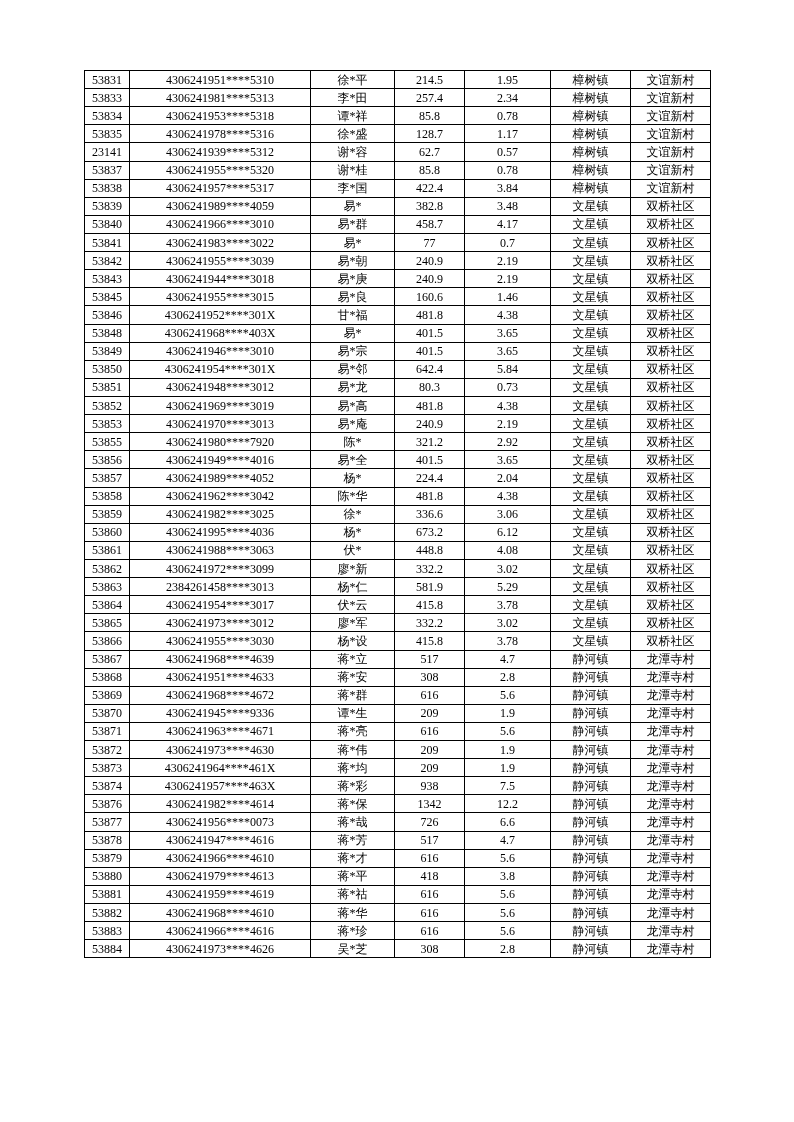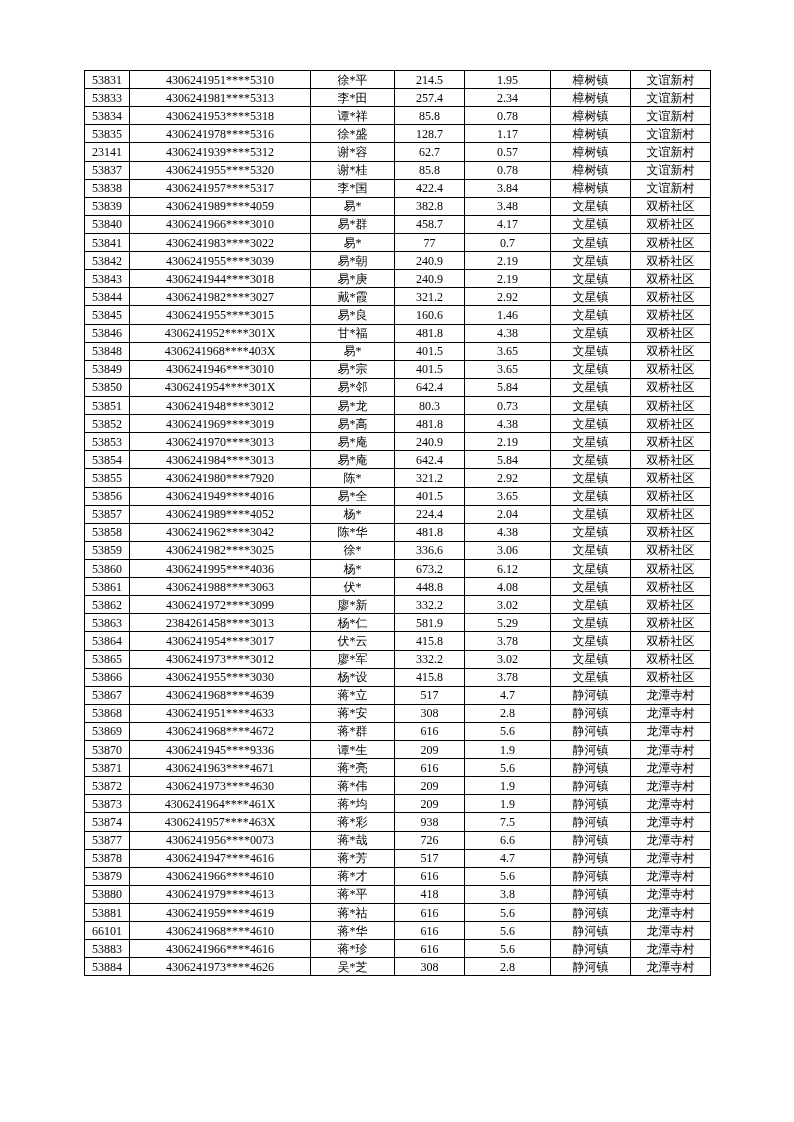--- a/index.html
+++ b/index.html
@@ -164,29 +164,20 @@
         <tr>
           <td>53843</td>
           <td>4306241944****3018</td>
           <td>易*庚</td>
           <td>240.9</td>
           <td>2.19</td>
           <td>文星镇</td>
           <td>双桥社区</td>
         </tr>
         <tr>
-          <td>53844</td>
-          <td>4306241982****3027</td>
-          <td>戴*霞</td>
-          <td>321.2</td>
-          <td>2.92</td>
-          <td>文星镇</td>
-          <td>双桥社区</td>
-        </tr>
-        <tr>
           <td>53845</td>
           <td>4306241955****3015</td>
           <td>易*良</td>
           <td>160.6</td>
           <td>1.46</td>
           <td>文星镇</td>
           <td>双桥社区</td>
         </tr>
         <tr>
           <td>53846</td>
@@ -245,29 +236,20 @@
         <tr>
           <td>53853</td>
           <td>4306241970****3013</td>
           <td>易*庵</td>
           <td>240.9</td>
           <td>2.19</td>
           <td>文星镇</td>
           <td>双桥社区</td>
         </tr>
         <tr>
-          <td>53854</td>
-          <td>4306241984****3013</td>
-          <td>易*庵</td>
-          <td>642.4</td>
-          <td>5.84</td>
-          <td>文星镇</td>
-          <td>双桥社区</td>
-        </tr>
-        <tr>
           <td>53855</td>
           <td>4306241980****7920</td>
           <td>陈*</td>
           <td>321.2</td>
           <td>2.92</td>
           <td>文星镇</td>
           <td>双桥社区</td>
         </tr>
         <tr>
           <td>53856</td>
@@ -434,20 +416,29 @@
         <tr>
           <td>53874</td>
           <td>4306241957****463X</td>
           <td>蒋*彩</td>
           <td>938</td>
           <td>7.5</td>
           <td>静河镇</td>
           <td>龙潭寺村</td>
         </tr>
         <tr>
+          <td>53876</td>
+          <td>4306241982****4614</td>
+          <td>蒋*保</td>
+          <td>1342</td>
+          <td>12.2</td>
+          <td>静河镇</td>
+          <td>龙潭寺村</td>
+        </tr>
+        <tr>
           <td>53877</td>
           <td>4306241956****0073</td>
           <td>蒋*哉</td>
           <td>726</td>
           <td>6.6</td>
           <td>静河镇</td>
           <td>龙潭寺村</td>
         </tr>
         <tr>
           <td>53878</td>
@@ -479,21 +470,21 @@
         <tr>
           <td>53881</td>
           <td>4306241959****4619</td>
           <td>蒋*祜</td>
           <td>616</td>
           <td>5.6</td>
           <td>静河镇</td>
           <td>龙潭寺村</td>
         </tr>
         <tr>
-          <td>66101</td>
+          <td>53882</td>
           <td>4306241968****4610</td>
           <td>蒋*华</td>
           <td>616</td>
           <td>5.6</td>
           <td>静河镇</td>
           <td>龙潭寺村</td>
         </tr>
         <tr>
           <td>53883</td>
           <td>4306241966****4616</td>

